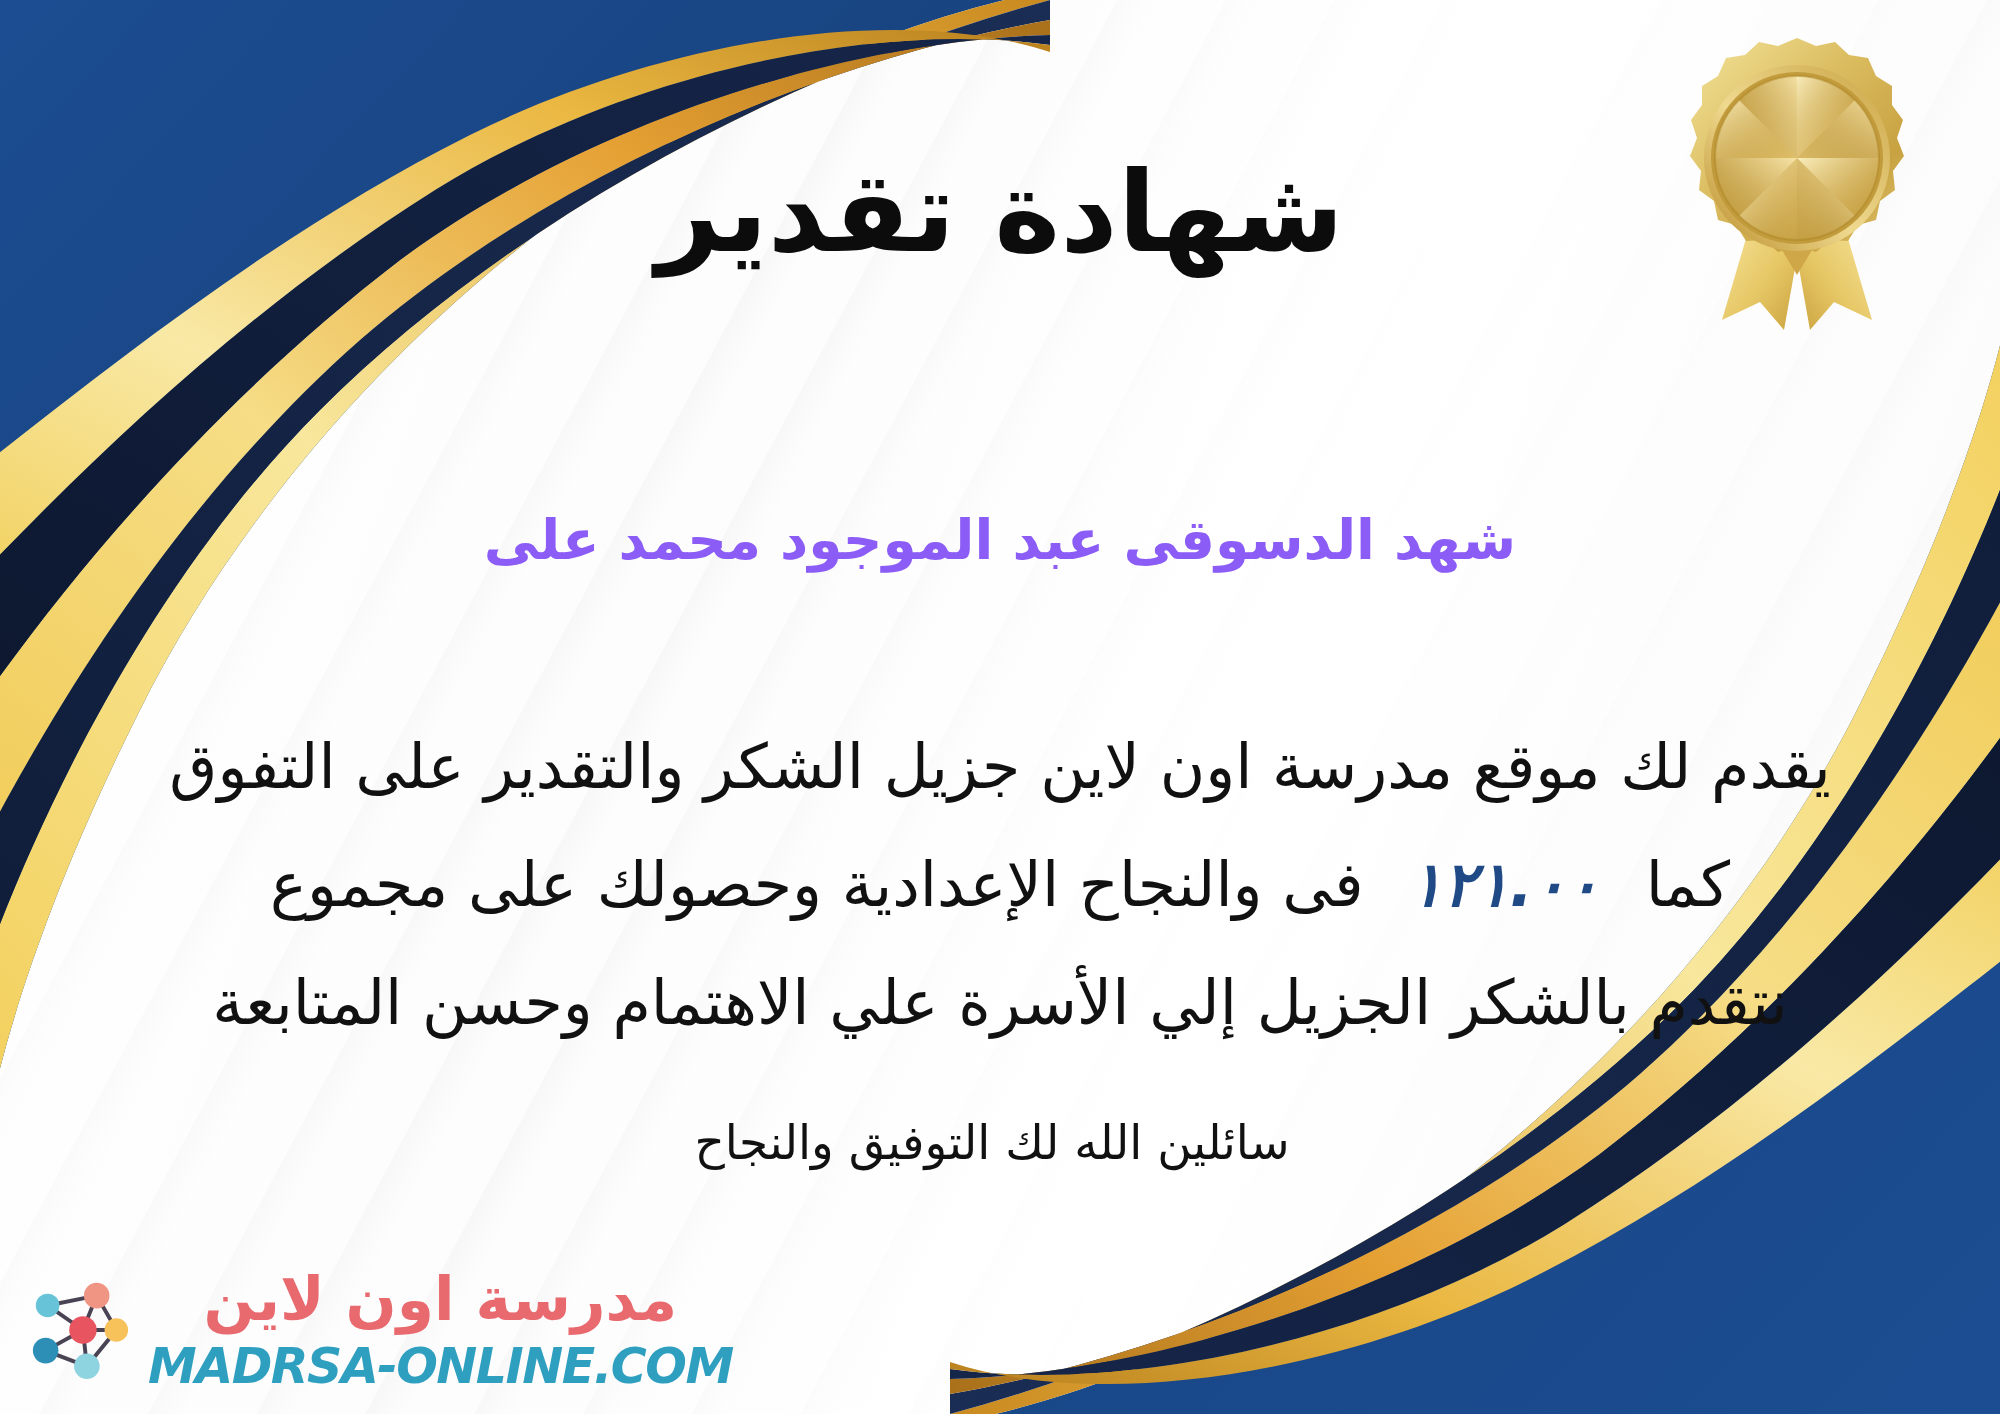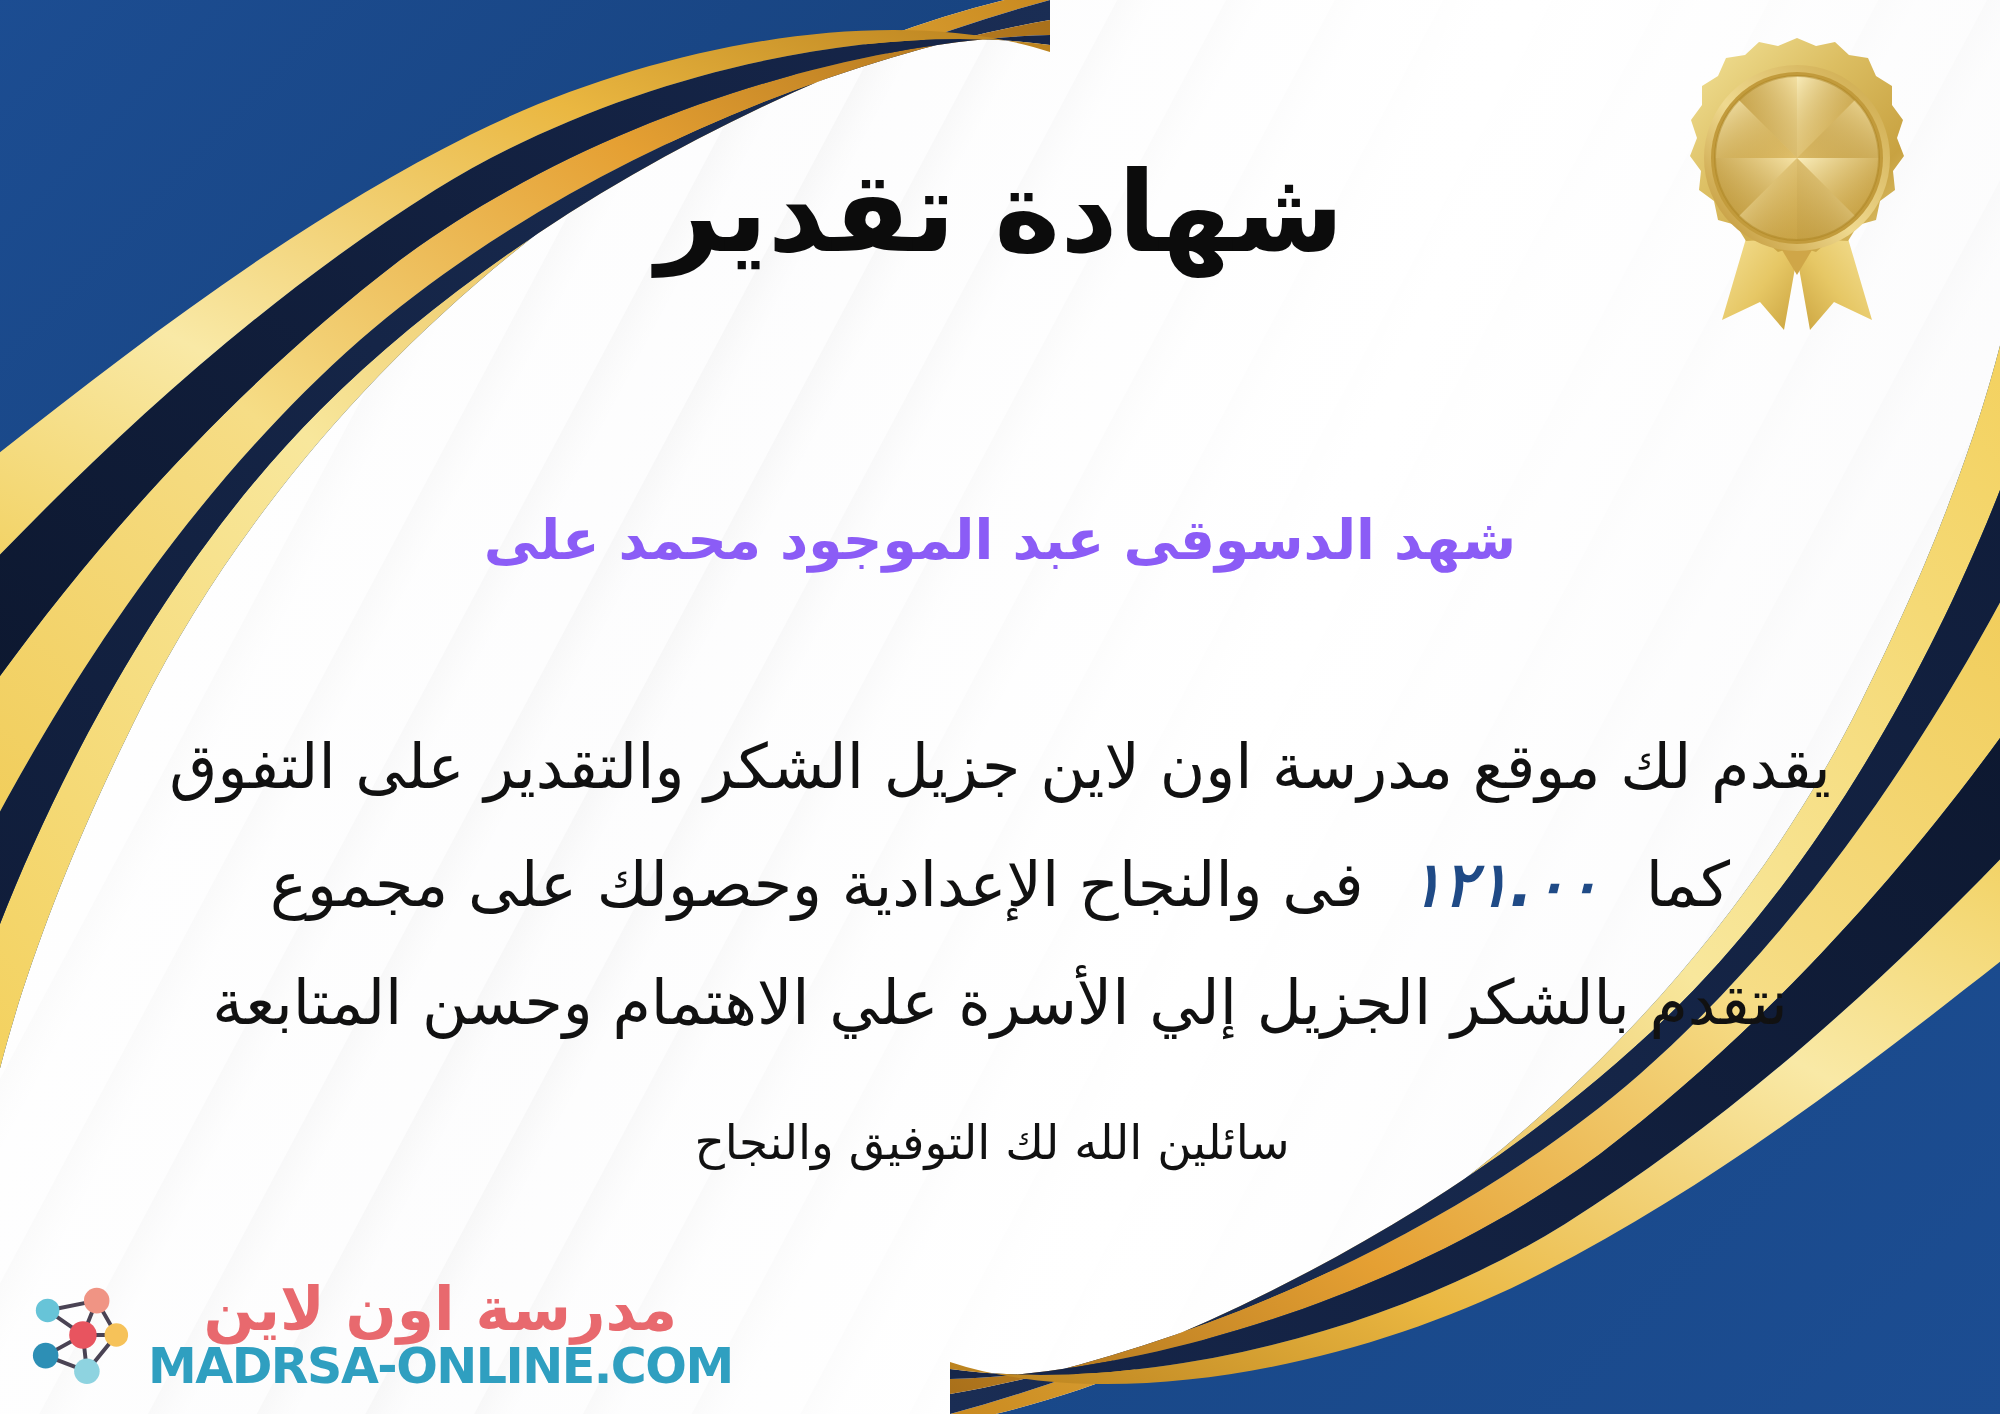--- a/index.html
+++ b/index.html
@@ -124,21 +124,22 @@
   }
   .brand-mark{ width:108px; height:108px; flex:0 0 auto; }
   .brand-text{ display:flex; flex-direction:column; align-items:center; }
   .brand-ar{
     font-size:60px; font-weight:700; color:#e8696e;
     line-height:1.0; direction:rtl; letter-spacing:-1px;
   }
   .brand-url{
     font-size:49px; font-weight:700; color:#2f9fc0;
     line-height:1.05; direction:ltr; letter-spacing:-1.5px;
-    margin-top:2px;
+    margin-top:12px;
+    font-style:italic;
   }
 
   
   .medal{
     position:absolute;
     z-index:13;
     right:78px; top:30px;
     width:250px; height:300px;
   }
 </style>

